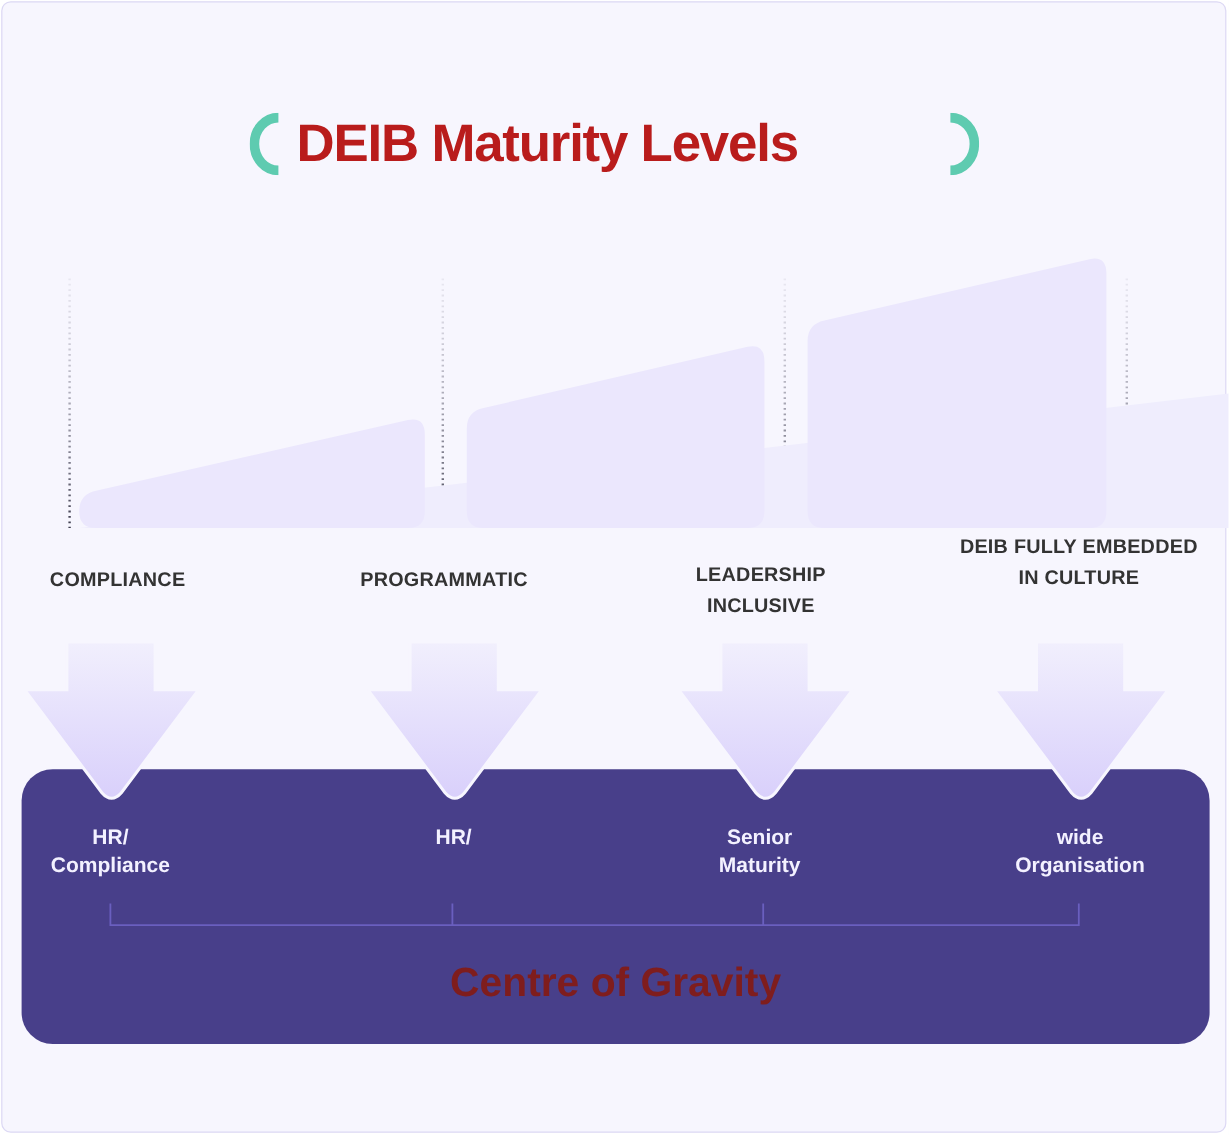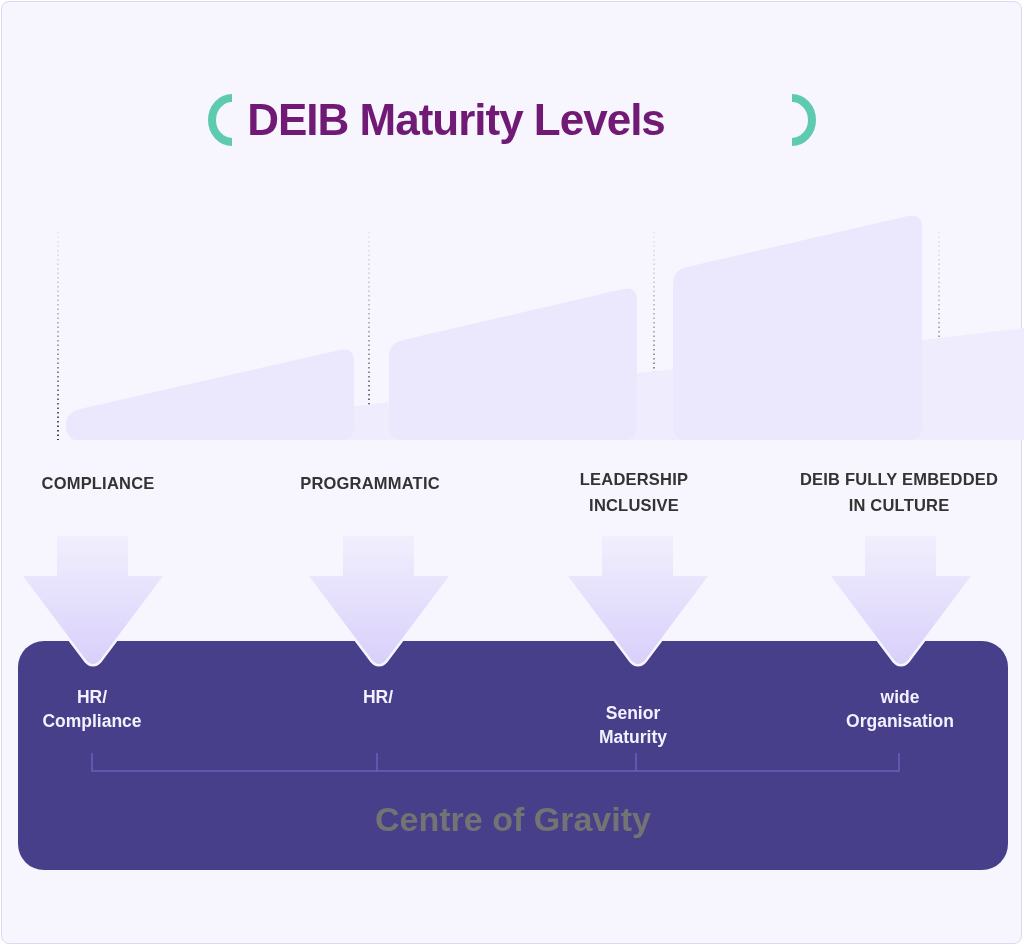--- a/index.html
+++ b/index.html
@@ -1,35 +1,35 @@
 <!DOCTYPE html>
 <html><head>
 <meta charset="utf-8">
 <style>
   html, body { margin:0; padding:0; }
   body { width:1024px; height:946px; background:#ffffff; position:relative; overflow:hidden;
          font-family:"Liberation Sans", sans-serif; }
   .frame { position:absolute; left:1px; top:1px; width:1019px; height:941px;
            background:#f7f6fe; border:1.5px solid #dcd8f4; border-radius:8px; }
   .title { position:absolute; left:0; top:94px; width:912px; text-align:center;
-           font-weight:700; font-size:44px; letter-spacing:-1px; color:#701a75; line-height:52px; }
+           font-weight:700; font-size:44px; letter-spacing:-1px; color:#b91c1c; line-height:52px; }
   .bracket { position:absolute; top:94px; width:28px; height:52px; }
   .bracket.left { left:208px; }
   .bracket.right { left:788px; }
   #chart { position:absolute; left:0; top:200px; }
   .level-label { position:absolute; font-weight:700; font-size:16.5px; color:#333333;
                  text-align:center; line-height:26px; letter-spacing:0.2px; width:220px; }
   .arrow { position:absolute; top:536px; width:146px; height:140px; }
   .gravity-box { position:absolute; left:18px; top:641px; width:990px; height:229px;
                  background:#483f8a; border-radius:26px; }
   .owner { position:absolute; color:#f3f1ff; font-weight:700; font-size:17.5px;
            text-align:center; line-height:24px; width:200px; }
   .connector { position:absolute; left:0; top:0; }
   .gravity-title { position:absolute; left:18px; top:800px; width:990px; text-align:center;
-                   color:#737373; font-weight:700; font-size:34px; }
+                   color:#7f1d1d; font-weight:700; font-size:34px; }
 </style>
 </head>
 <body>
 
 <div class="frame"></div>
 
 <svg class="bracket left" viewBox="0 0 28 52">
   <path d="M24 4 A20 22 0 0 0 24 48" fill="none" stroke="#5ecbb0" stroke-width="8"></path>
 </svg>
 <div class="title">DEIB Maturity Levels</div>
@@ -71,21 +71,21 @@
 <div class="level-label" style="left:-12px;top:470px;">
   <div>COMPLIANCE</div>
 </div>
 <div class="level-label" style="left:260px;top:470px;">
   <div>PROGRAMMATIC</div>
 </div>
 <div class="level-label" style="left:524px;top:466px;">
   <div>LEADERSHIP</div>
   <div>INCLUSIVE</div>
 </div>
-<div class="level-label" style="left:789px;top:466px;">
+<div class="level-label" style="left:789px;top:443px;">
   <div>DEIB FULLY EMBEDDED</div>
   <div>IN CULTURE</div>
 </div>
 
 <div class="gravity-box"></div>
 
 <svg class="arrow" style="left:20px;" viewBox="0 0 146 140">
     <defs>
       <linearGradient id="ag0" x1="0" y1="0" x2="0" y2="1">
          <stop offset="0" stop-color="#f1effd"></stop>
@@ -122,21 +122,21 @@
        <path d="M37 0 H108 V40 H143 L80 124 Q73 132 66 124 L3 40 H37 Z" fill="url(#ag3)" stroke="#f7f6fe" stroke-width="5" paint-order="stroke"></path>
   </svg>
 
 <div class="owner" style="left:-8px;top:685px;">
   <div>HR/</div>
   <div>Compliance</div>
 </div>
 <div class="owner" style="left:278px;top:685px;">
   <div>HR/</div>
 </div>
-<div class="owner" style="left:533px;top:685px;margin-top:16px;">
+<div class="owner" style="left:533px;top:685px;">
   <div>Senior</div>
   <div>Maturity</div>
 </div>
 <div class="owner" style="left:800px;top:685px;">
   <div>wide</div>
   <div>Organisation</div>
 </div>
 
 <svg class="connector" width="1024" height="946" style="pointer-events:none;">
   <path d="M92 753 V771 H899 V753 M377 753 V771 M636 753 V771" fill="none" stroke="#6a5fbf" stroke-width="1.5"></path>

